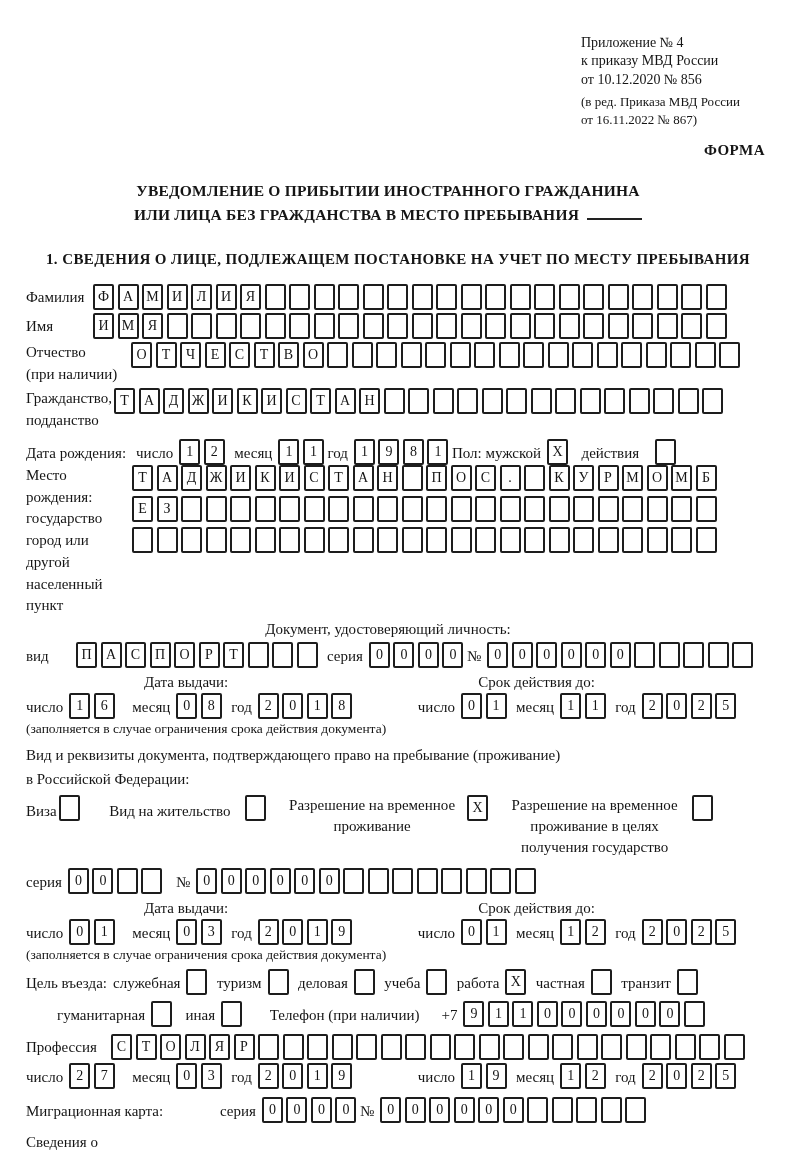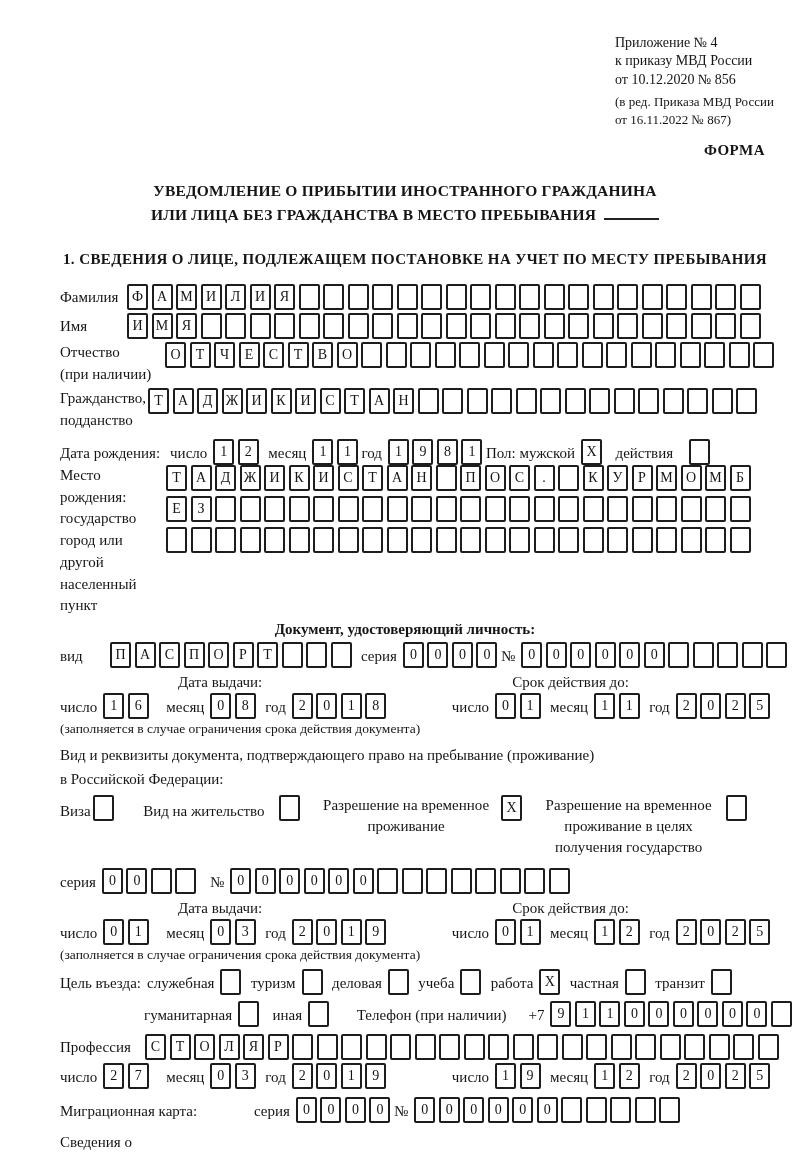--- a/index.html
+++ b/index.html
@@ -1,38 +1,38 @@
 <!DOCTYPE html>
 <html><head>
 <meta charset="utf-8">
 <style>
   html,body{margin:0;padding:0;background:#fff;}
   body{width:800px;height:1163px;color:#151515;overflow:hidden;
        font-family:"Liberation Serif","DejaVu Serif",serif;}
-  .page{box-sizing:border-box;width:800px;height:1163px;padding:34px 10px 8px 60px;position:relative;}
+  .page{box-sizing:border-box;width:800px;height:1163px;padding:34px 10px 8px 26px;position:relative;}
 
   .hdr{margin-left:555px;font-size:14px;line-height:1.32;}
   .hdr .sm{font-size:13px;}
   .forma{font-weight:bold;font-size:15px;text-align:right;margin:14px 25px 0 0;letter-spacing:.5px;}
 
   .title{font-weight:bold;font-size:15.5px;line-height:1.55;text-align:center;margin-top:20px;padding-right:40px;letter-spacing:.2px;}
   .uline{display:inline-block;width:55px;border-bottom:2px solid #222;height:12px;margin-left:8px;}
 
   .sect{font-weight:bold;font-size:15px;text-align:center;margin-top:24px;padding-right:20px;letter-spacing:.4px;}
 
   .form{margin-top:16px;font-size:15px;}
   .row{display:flex;align-items:flex-start;margin-bottom:3px;}
   .lbl{font-size:15px;line-height:1.3;padding-top:4px;flex:0 0 auto;}
   .lblblock{font-size:15px;line-height:1.45;flex:0 0 auto;}
   .cells{display:flex;flex:0 0 auto;}
   .cell{box-sizing:border-box;flex:0 0 auto;width:21px;height:26px;border:2px solid #1d1d1d;border-radius:2px;
         margin-right:3.5px;display:flex;align-items:center;justify-content:center;
         font-size:14px;line-height:1;background:#fff;}
   .stack{display:flex;flex-direction:column;gap:5px;}
-  .center-b{font-weight:bold;text-align:center;font-size:15px;margin:4px 40px 4px 0;}
+  .center-b{font-weight:normal;text-align:center;font-size:15px;margin:4px 40px 4px 0;}
   .dhead{display:flex;font-size:15px;margin-top:6px;align-items:flex-end;}
   .drow{display:flex;align-items:center;margin-top:2px;}
   .note{font-size:13.5px;text-align:left;margin:2px 0 6px 0;}
   .plain{font-size:15px;line-height:1.6;}
   .ml6{margin-left:6px;} .ml10{margin-left:10px;} .ml14{margin-left:14px;} .mr6{margin-right:6px;}
   .cbwrap{display:flex;flex:0 0 auto;margin-top:0;}
   .cblabel{font-size:15px;line-height:1.4;}
   .tcenter{text-align:center;}
 </style>
 </head>
@@ -518,21 +518,21 @@
       <span class="cells cbwrap">
           <span class="cell"></span>
         </span>
       <span class="lbl ml6 mr6">транзит</span>
       <span class="cells cbwrap">
           <span class="cell"></span>
         </span>
     </div>
 
     <div class="drow" style="margin-top:6px">
-      <span class="lbl mr6" style="margin-left:84px">гуманитарная</span>
+      <span class="lbl mr6" style="margin-left:31px">гуманитарная</span>
       <span class="cells cbwrap">
           <span class="cell"></span>
         </span>
       <span class="lbl ml10 mr6">иная</span>
       <span class="cells cbwrap">
           <span class="cell"></span>
         </span>
       <span class="lbl mr6" style="margin-left:24px">Телефон (при наличии)</span>
       <span class="lbl mr6" style="margin-left:16px">+7</span>
       <span class="cells">

